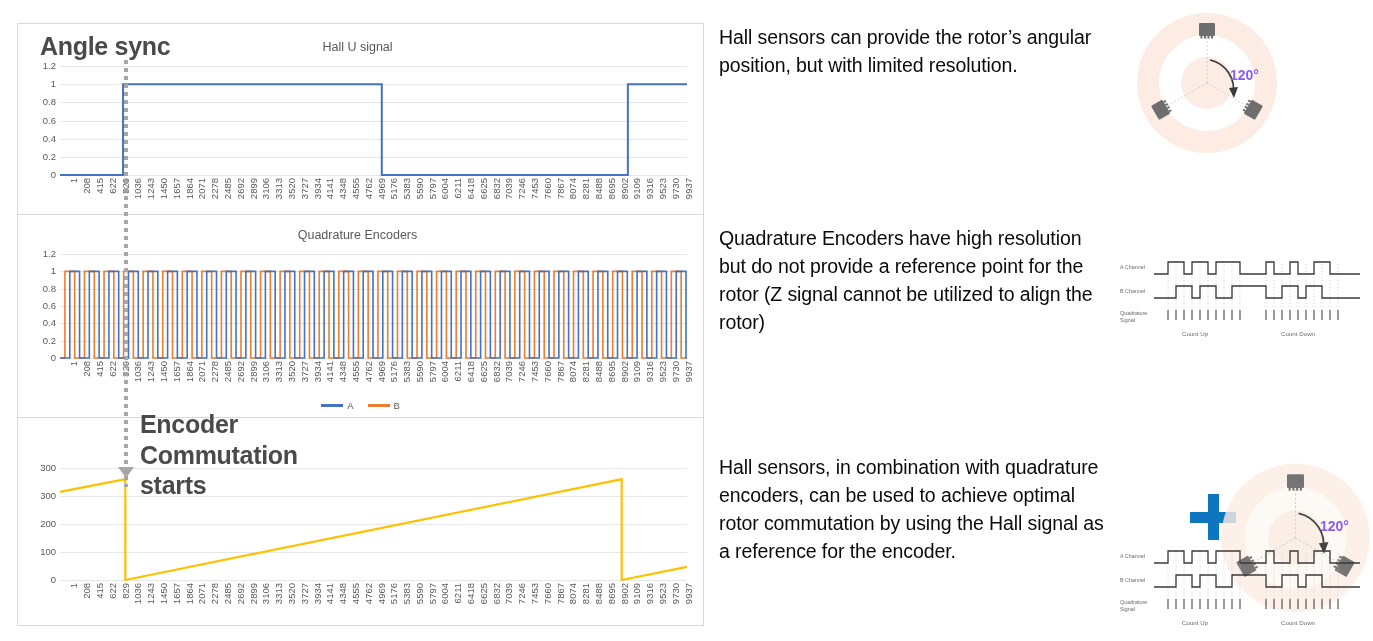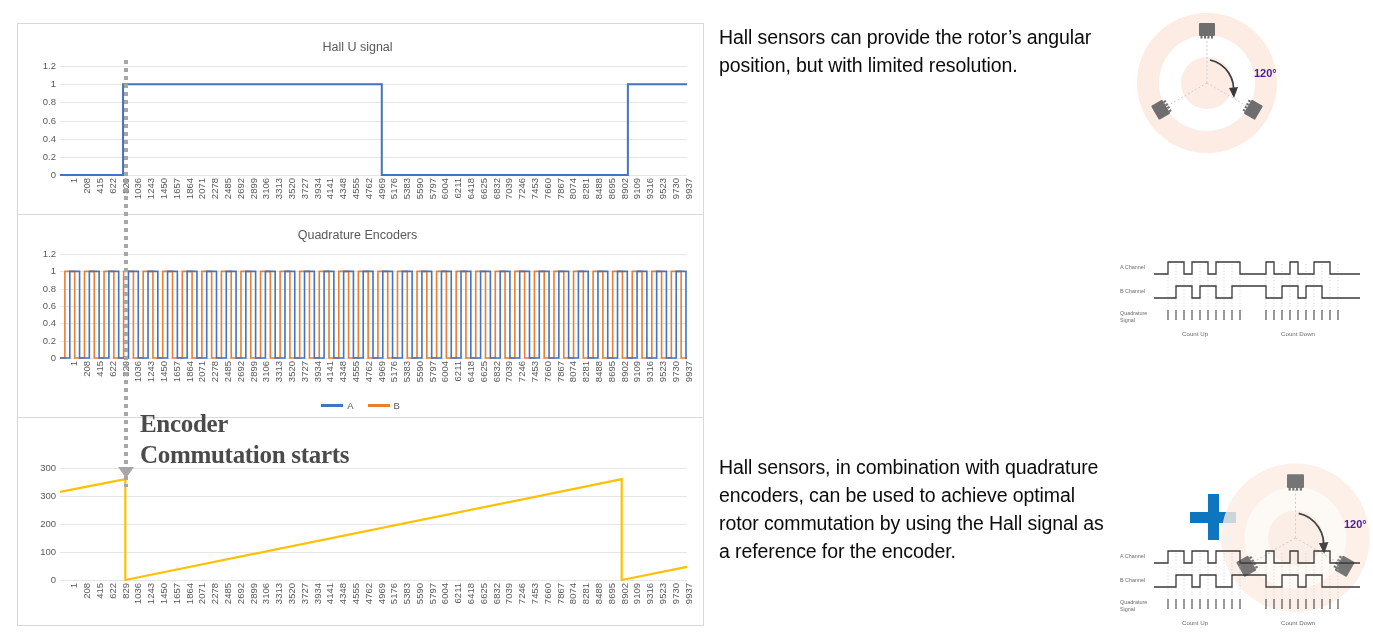--- a/index.html
+++ b/index.html
@@ -75,22 +75,22 @@
   }
 
   
   .para {
     position: absolute;
     font-family: "Liberation Sans", sans-serif;
     font-size: 19.5px; color: #0b0b0b; line-height: 1.44;
     letter-spacing: -0.1px;
   }
   .fig { position: absolute; }
-  .deg-label { position:absolute; font-size:11px; font-weight:bold; color:#4c1d95;
-               font-family:"Liberation Sans", sans-serif;margin-left:24px; }
+  .deg-label { position:absolute; font-size:14px; font-weight:bold; color:#8b5cf6;
+               font-family:"Liberation Sans", sans-serif; }
 
   .wave-label { position:absolute; font-size:5.4px; color:#6b6b6b; white-space:pre-line; line-height:1.25;}
   .count-label { position:absolute; font-size:6.2px; color:#6b6b6b; }
 
   .plus {
     position:absolute;
   }
 </style>
 </head>
 <body>
@@ -325,25 +325,27 @@
             <span class="xlab" style="left: 585.214px;">9316</span>
             <span class="xlab" style="left: 598.01px;">9523</span>
             <span class="xlab" style="left: 610.806px;">9730</span>
             <span class="xlab" style="left: 623.602px;">9937</span>
           </div>
       </div>
     </div>
 
     <div id="sync-line"></div>
     <div id="sync-arrow"></div>
-    <div class="anno" style="left:122px; top:385px; width:215px;font-family:Liberation Serif, serif;">Encoder Commutation starts</div>
+    <div class="anno" style="left:22px; top:7px;">Angle sync</div>
+    <div class="anno" style="left:122px; top:385px; width:215px;">Encoder Commutation starts</div>
   </div>
 
   <div class="para" style="left:719px; top:23px; width:392px;">Hall sensors can provide the rotor’s angular position, but with limited resolution.</div>
 
+  <div class="para" style="left:719px; top:224px; width:384px;">Quadrature Encoders have high resolution but do not provide a reference point for the rotor (Z signal cannot be utilized to align the rotor)</div>
 
   <div class="para" style="left:719px; top:453px; width:392px;">Hall sensors, in combination with quadrature encoders, can be used to achieve optimal rotor commutation by using the Hall signal as a reference for the encoder.</div>
 
   <div class="fig" style="left:1134px; top:10px; width:146px; height:150px;">
     <svg width="146" height="150" viewBox="0 0 146 150">
       <circle cx="73" cy="73" r="70" fill="#fcece3"></circle>
       <circle cx="73" cy="73" r="48" fill="#ffffff"></circle>
       <circle cx="73" cy="73" r="26" fill="#fcece3"></circle>
       <g stroke="#cfcfcf" stroke-width="1" stroke-dasharray="2,2" fill="none">
         <line x1="73" y1="73" x2="73" y2="13"></line>

